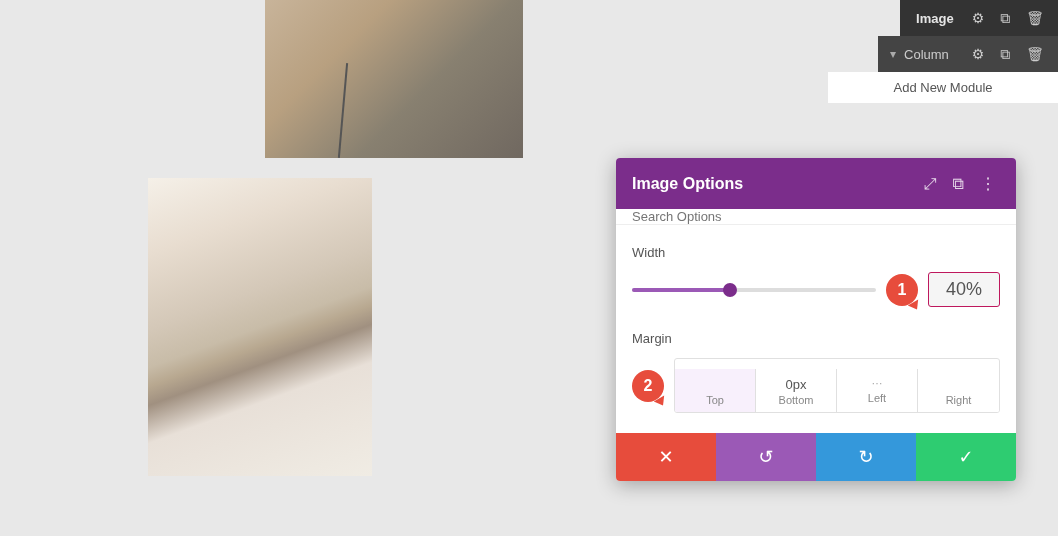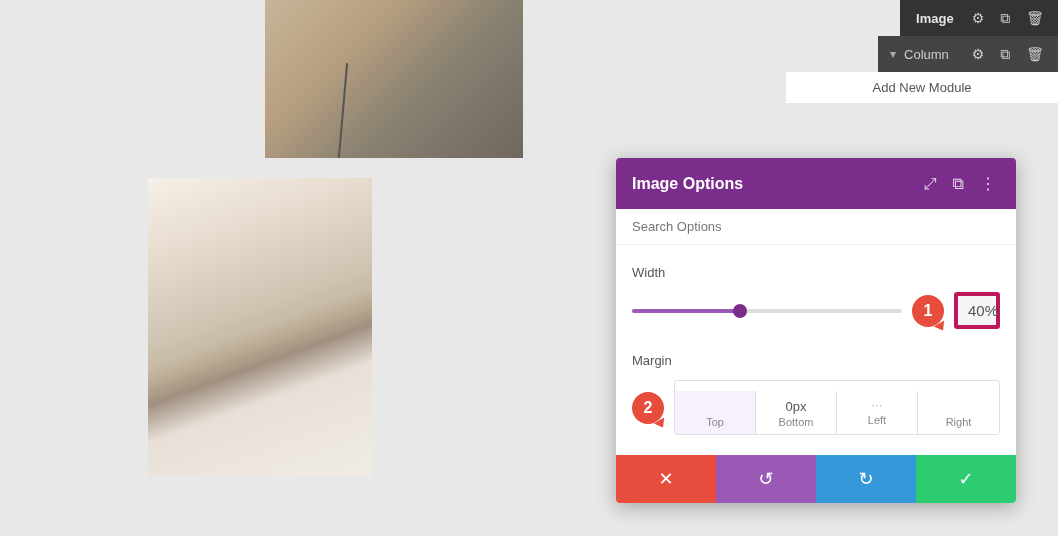--- a/index.html
+++ b/index.html
@@ -108,21 +108,21 @@
     
     .add-module-btn {
       position: absolute;
       top: 72px; right: 0;
       background: #fff;
       border: none;
       padding: 8px 16px;
       font-size: 13px;
       color: #555;
       cursor: pointer;
-      width: 272px;
+      width: 230px;
       text-align: center;
     }
 
     
     .settings-panel {
       position: absolute;
       top: 158px; left: 616px;
       width: 400px;
       background: #fff;
       border-radius: 4px;
@@ -152,21 +152,21 @@
       border: none;
       color: rgba(255,255,255,0.8);
       cursor: pointer;
       font-size: 16px;
       padding: 2px 4px;
     }
 
     .search-bar {
       display: flex;
       align-items: center;
-      padding: 10px 16px;
+      padding: 0 16px;
       background: #fff;
       border-bottom: 1px solid #eee;
       gap: 12px;
     }
     .search-input {
       border: none;
       outline: none;
       font-size: 13px;
       color: #888;
       flex: 1;
@@ -228,26 +228,26 @@
       height: 14px;
       background: #7b2d8b;
       border-radius: 50%;
       position: absolute;
       top: -5px;
       left: calc(40% - 7px);
       cursor: pointer;
     }
     .slider-value {
       background: #f5f5f5;
-      border: 4px solid #be185d;
+      border: 1px solid #be185d;
       border-radius: 3px;
       padding: 6px 10px;
-      font-size: 15px;
+      font-size: 18px;
       color: #555;
-      width: 46px;
+      width: 72px;
       text-align: center;
     }
 
     
     .step-badge {
       width: 32px;
       height: 32px;
       border-radius: 50%;
       background: #e74c3c;
       color: #fff;

